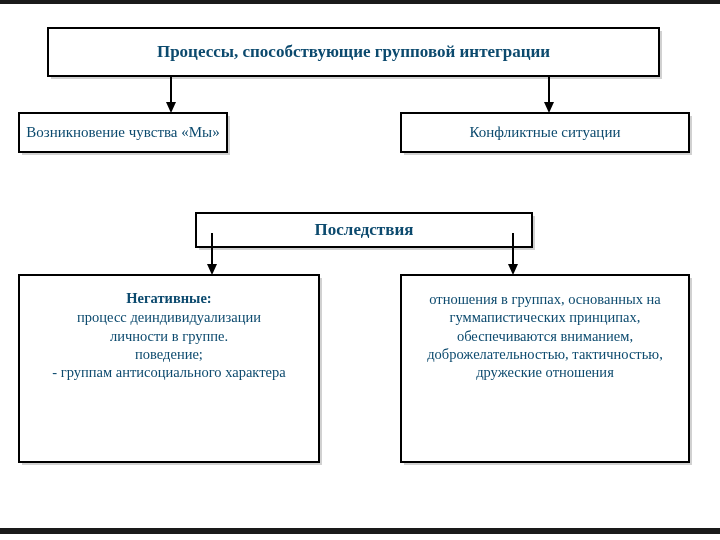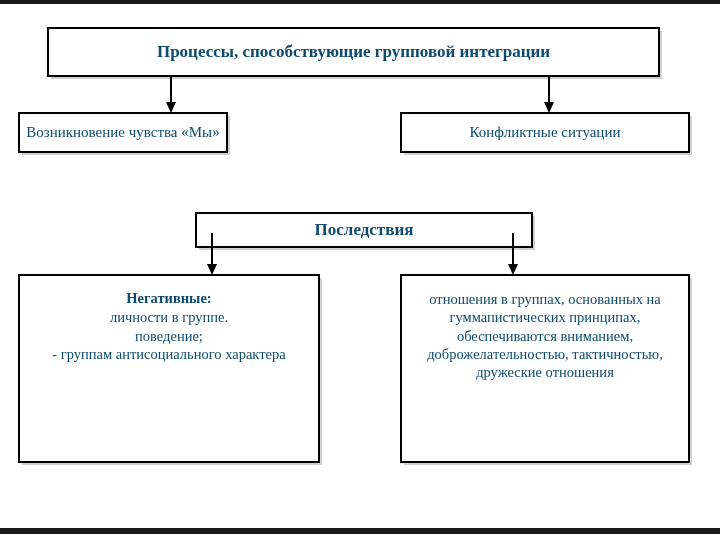--- a/index.html
+++ b/index.html
@@ -155,20 +155,21 @@
   </div>
   <div class="connector" style="left:512px; top:233px; height:44px;">
     <div class="stem" style="height:32px;"></div>
     <div class="head" style="top:31px;"></div>
   </div>
 
   <div class="box" id="box-negative">
     <div class="inner">
       <div class="bold-title">Негативные:</div>
       <div class="body">
+        <div class="line">процесс деиндивидуализации</div>
         <div class="line">личности в группе.</div>
         <div class="line">поведение;</div>
         <div class="line overflow-line">- группам антисоциального характера</div>
       </div>
     </div>
   </div>
 
   <div class="box" id="box-positive">
     <div class="inner">
       <div class="body">

